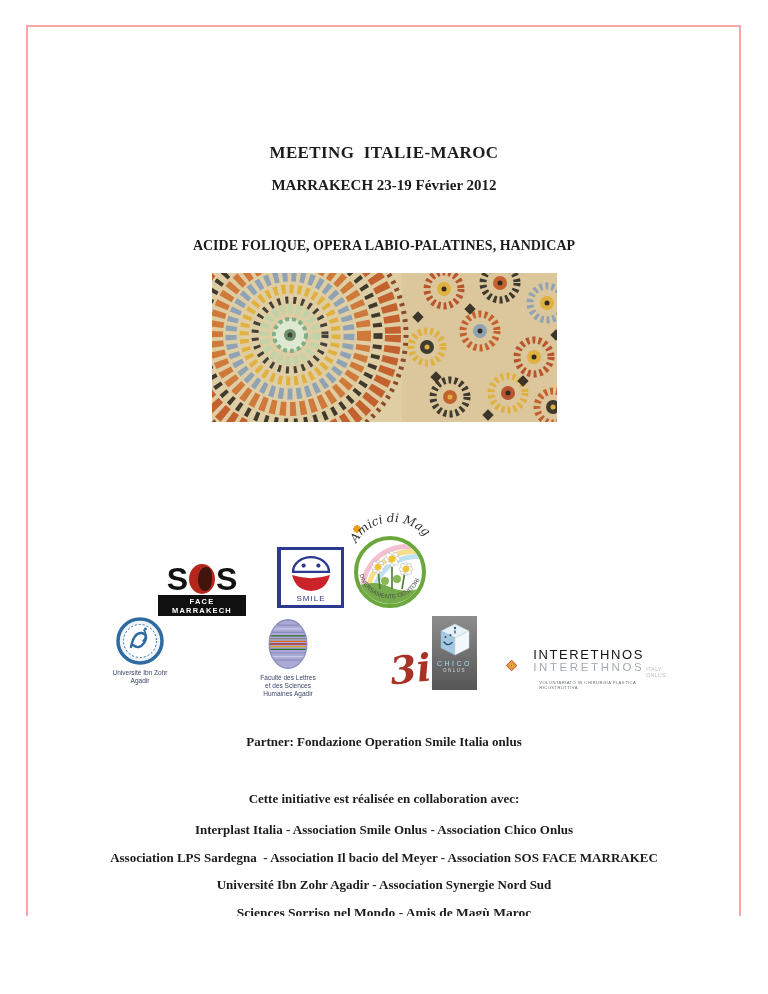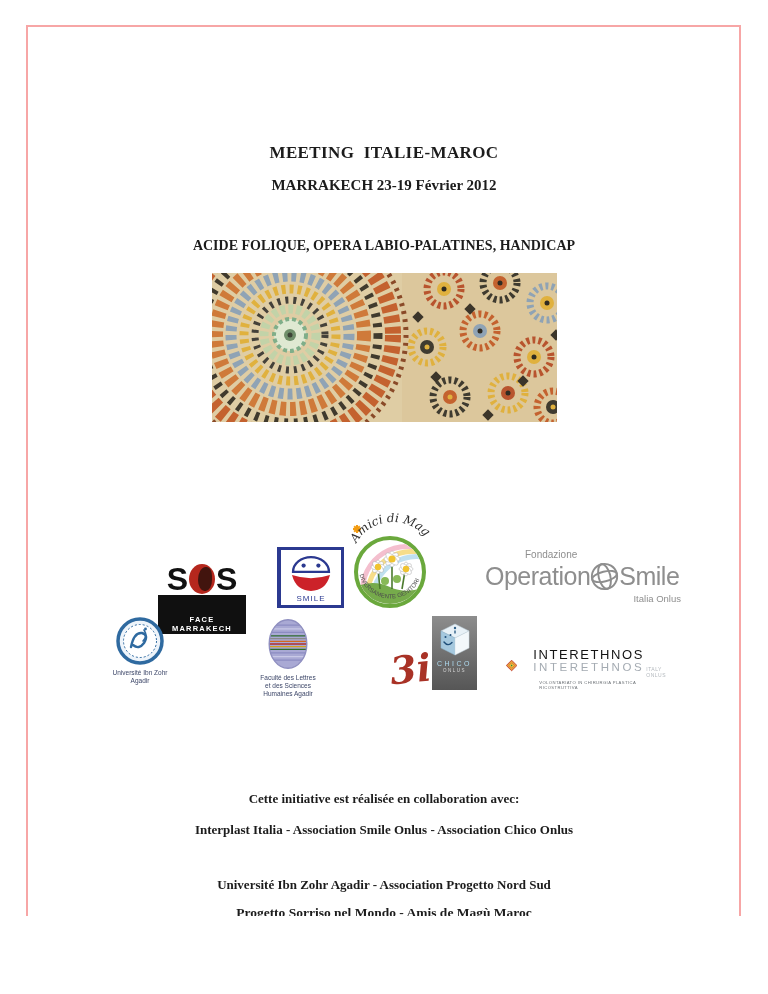--- a/index.html
+++ b/index.html
@@ -25,21 +25,21 @@
   
   .sos{position:absolute;left:158px;top:563px;width:88px;height:44px;
        font-family:"Liberation Sans",sans-serif;}
   .sos-row{display:flex;align-items:center;justify-content:center;height:32px;}
   .sos-letter{font-size:32px;font-weight:bold;color:#111;line-height:30px;}
   .sos-oval{width:26px;height:30px;margin:0 1px;background:#b5271d;border-radius:50%;
        position:relative;overflow:hidden;}
   .sos-oval-face{position:absolute;left:9px;top:3px;width:14px;height:24px;
        background:#42140e;border-radius:60% 40% 50% 50%;}
   .sos-banner{background:#101010;color:#fff;font-size:7.5px;font-weight:bold;
-       letter-spacing:1.2px;text-align:center;padding:20px 0 1px;}
+       letter-spacing:1.2px;text-align:center;padding:2px 0 1px;}
 
   
   .smilebox{position:absolute;left:277px;top:547px;width:67px;height:61px;background:#fff;
        border:3px solid #2b3990;border-left-width:4px;box-sizing:border-box;
        display:flex;flex-direction:column;align-items:center;justify-content:flex-end;}
   .smilebox svg{width:44px;height:38px;margin-top:2px;}
   .smile-label{color:#2b3990;font-family:"Liberation Sans",sans-serif;font-size:8px;
        letter-spacing:1px;margin:1px 0 2px;}
 
   
@@ -242,35 +242,20 @@
       </g>
       <text font-size="12" font-style="italic" font-family="DejaVu Serif, serif" fill="#2e2e2e">
         <textPath href="#amTop" startOffset="4">Amici di Magù</textPath>
       </text>
       <text font-size="6" font-family="Liberation Sans, sans-serif" fill="#4d4d4d">
         <textPath href="#amBot" startOffset="2">DIVERSAMENTE GENITORI</textPath>
       </text>
     </svg>
   </div>
 
-  <div class="opsmile">
-    <div class="ops-fond">Fondazione</div>
-    <div class="ops-row">
-      <span class="ops-word">Operation</span>
-      <svg class="ops-globe" viewBox="0 0 34 34">
-        <g transform="rotate(-14 17 17)" fill="none" stroke="#8e8e8e" stroke-width="2">
-          <circle cx="17" cy="17" r="13"></circle>
-          <ellipse cx="17" cy="17" rx="6" ry="13"></ellipse>
-          <ellipse cx="17" cy="17" rx="13" ry="5"></ellipse>
-        </g>
-      </svg>
-      <span class="ops-word">Smile</span>
-    </div>
-    <div class="ops-sub">Italia Onlus</div>
-  </div>
 
   <div class="unizohr">
     <svg viewBox="0 0 48 48">
       <circle cx="24" cy="24" r="22" fill="#eef4fa" stroke="#2f6aa0" stroke-width="3.5"></circle>
       <circle cx="24" cy="24" r="16.5" fill="#ffffff" stroke="#2f6aa0" stroke-width="1" stroke-dasharray="2 2"></circle>
       <path d="M15,30 Q18,15 26,16 Q33,18 28,26 Q23,33 17,28" fill="none" stroke="#2f6aa0" stroke-width="2.4" stroke-linecap="round"></path>
       <path d="M28,13 q4,6 -1,11" fill="none" stroke="#2f6aa0" stroke-width="1.6" stroke-linecap="round"></path>
       <circle cx="29.5" cy="12" r="1.4" fill="#2f6aa0"></circle>
     </svg>
     <div class="tiny-cap">Université Ibn Zohr</div>
@@ -338,17 +323,19 @@
     <div class="inter-text">
       <div class="inter-l1">INTERETHNOS</div>
       <div class="inter-l2">
         <span>INTERETHNOS</span>
         <span class="suffix">ITALY ONLUS</span>
       </div>
       <div class="inter-l3">VOLONTARIATO IN CHIRURGIA PLASTICA RICOSTRUTTIVA</div>
     </div>
   </div>
 
+  <div class="ctr partner">Partner: Fondazione Operation Smile Italia onlus</div>
   <div class="ctr cl0">Interplast Italia - Association Smile Onlus - Association Chico Onlus</div>
   <div class="ctr collab-intro">Cette initiative est réalisée en collaboration avec:</div>
-  <div class="ctr cl2">Université Ibn Zohr Agadir - Association Progetto Nord Sud</div>
-  <div class="ctr cl3">Progetto Sorriso nel Mondo - Amis de Magù Maroc</div>
+  <div class="ctr cl1">Association LPS Sardegna  - Association Il bacio del Meyer - Association SOS FACE MARRAKEC</div>
+  <div class="ctr cl2">Université Ibn Zohr Agadir - Association Synergie Nord Sud</div>
+  <div class="ctr cl3">Sciences Sorriso nel Mondo - Amis de Magù Maroc</div>
 </div>
 
 </body></html>

